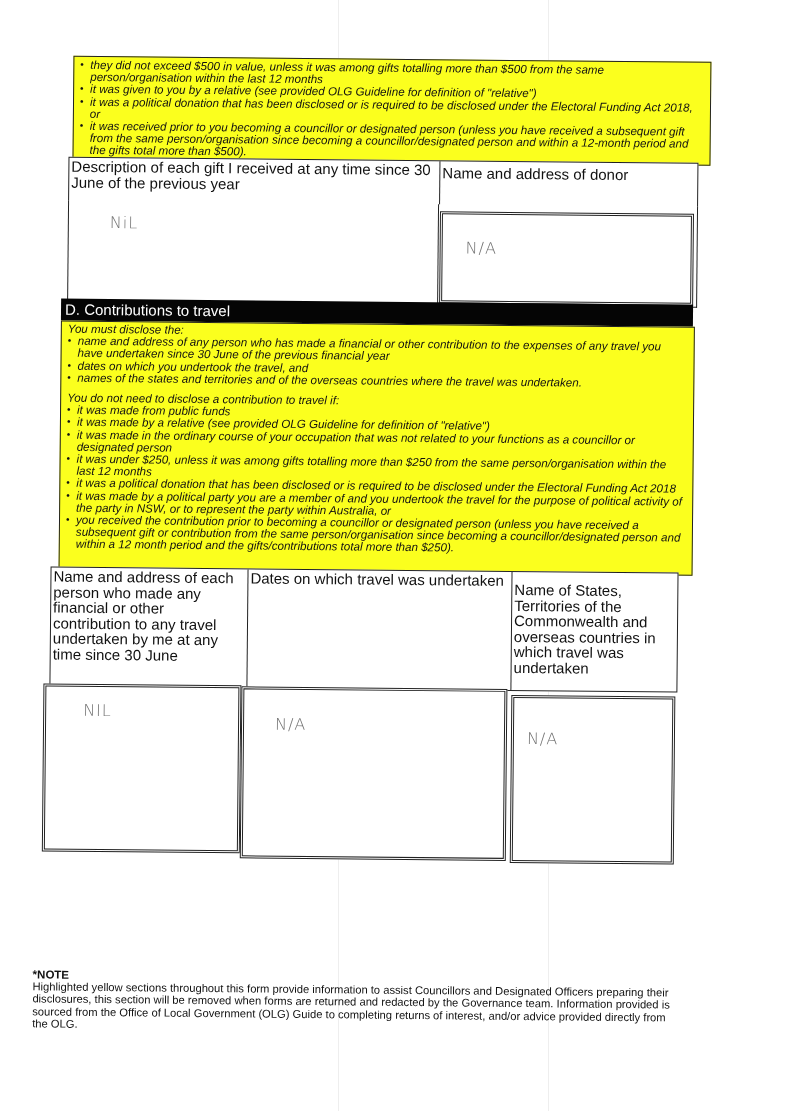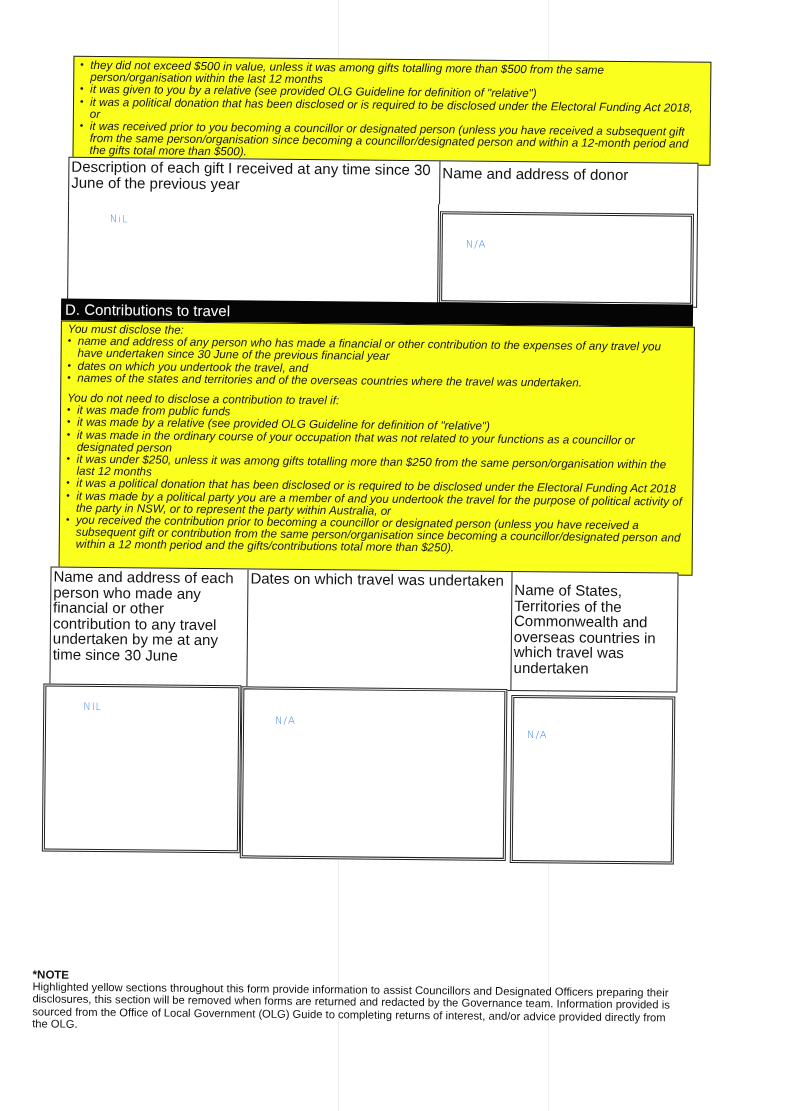--- a/index.html
+++ b/index.html
@@ -18,21 +18,21 @@
   }
   .bullet { position: relative; padding-left: 10px; }
   .bullet::before { content: "•"; position: absolute; left: 0; top: 0; font-style: normal; font-size: 10px; }
   .b { font-weight: normal; }
 
   .hdr-row { position: absolute; display: flex; border: 1px solid #222; background: #fff; }
   .hdr-cell { font-size: 15px; line-height: 15.5px; padding: 1px 2px; box-sizing: border-box; }
   .hdr-cell + .hdr-cell { border-left: 1px solid #222; }
 
   .entry { position: absolute; border: 3px double #222; background: #fff; box-sizing: border-box; }
-  .hand { position: absolute; font-family: "DejaVu Sans", sans-serif; font-size: 10px; letter-spacing: 1px; color: #3b82f6; font-weight: 300; }
+  .hand { position: absolute; font-family: "DejaVu Sans", sans-serif; font-size: 16px; letter-spacing: 1px; color: #737373; font-weight: 300; }
 
   .black-bar { position: absolute; background: #050505; color: #fff; font-size: 15px; padding: 2px 4px; box-sizing: border-box; }
 
   .note { position: absolute; font-size: 11.2px; line-height: 12.2px; color: #111; }
   .note-title { font-weight: bold; font-size: 11.5px; }
 </style>
 </head>
 <body>
 
 <div class="page">

